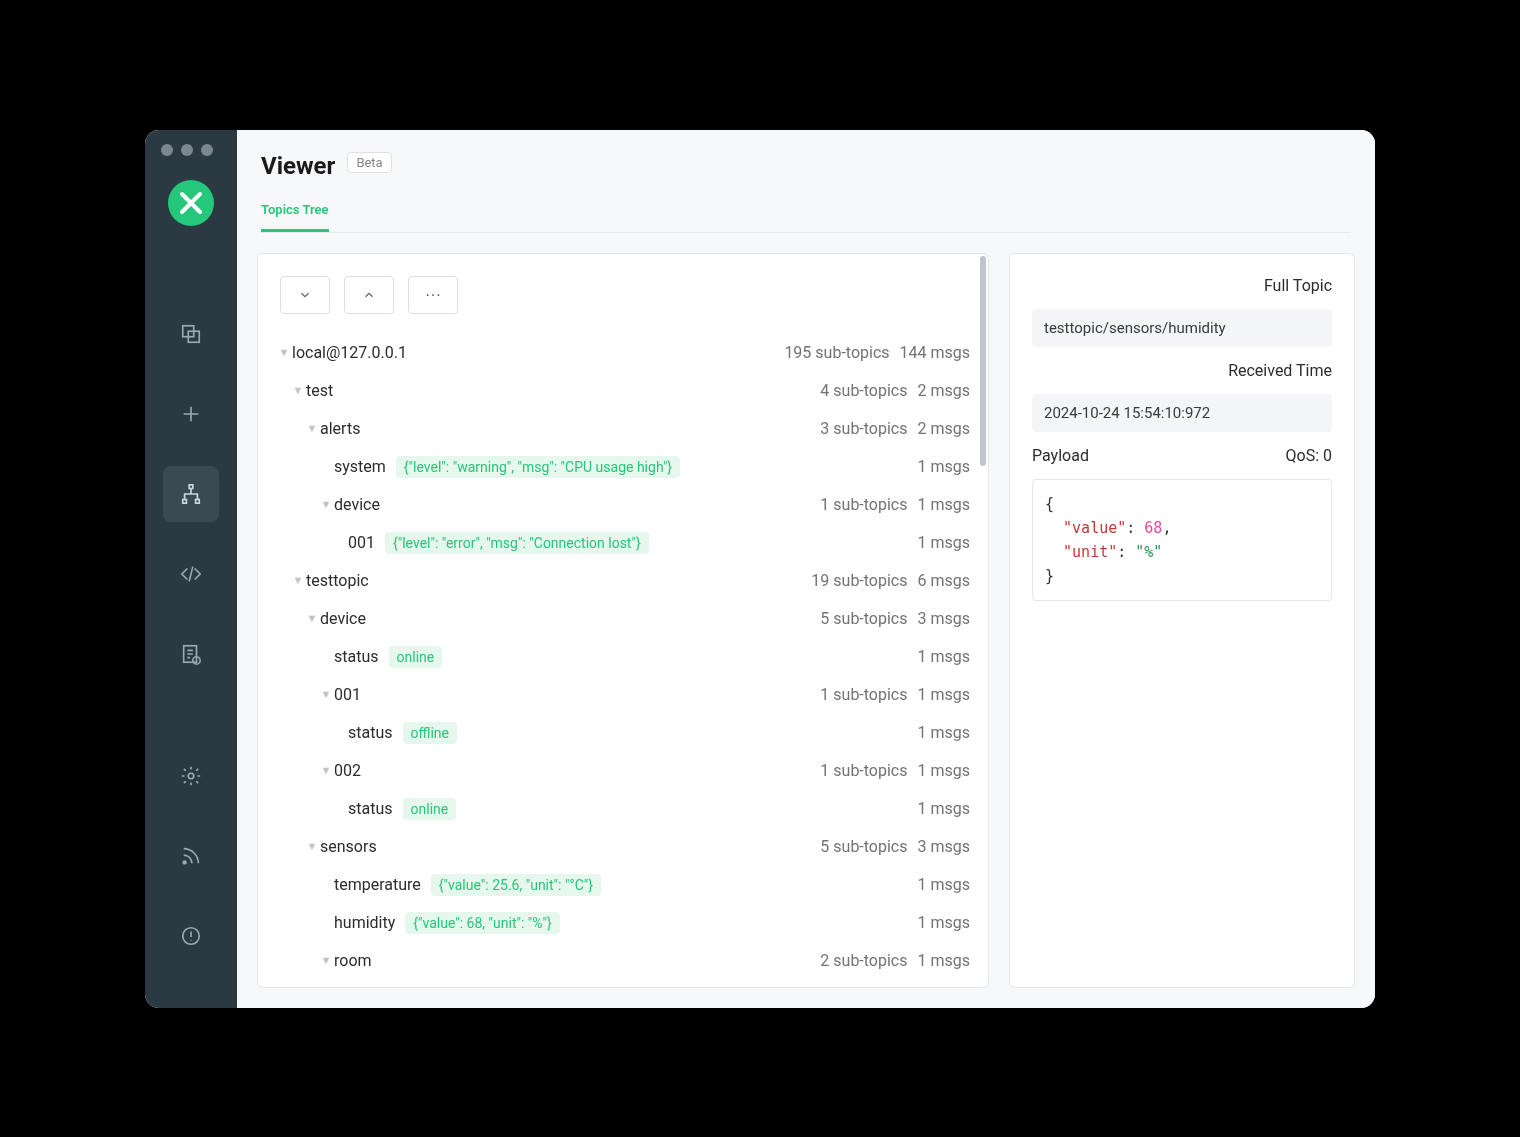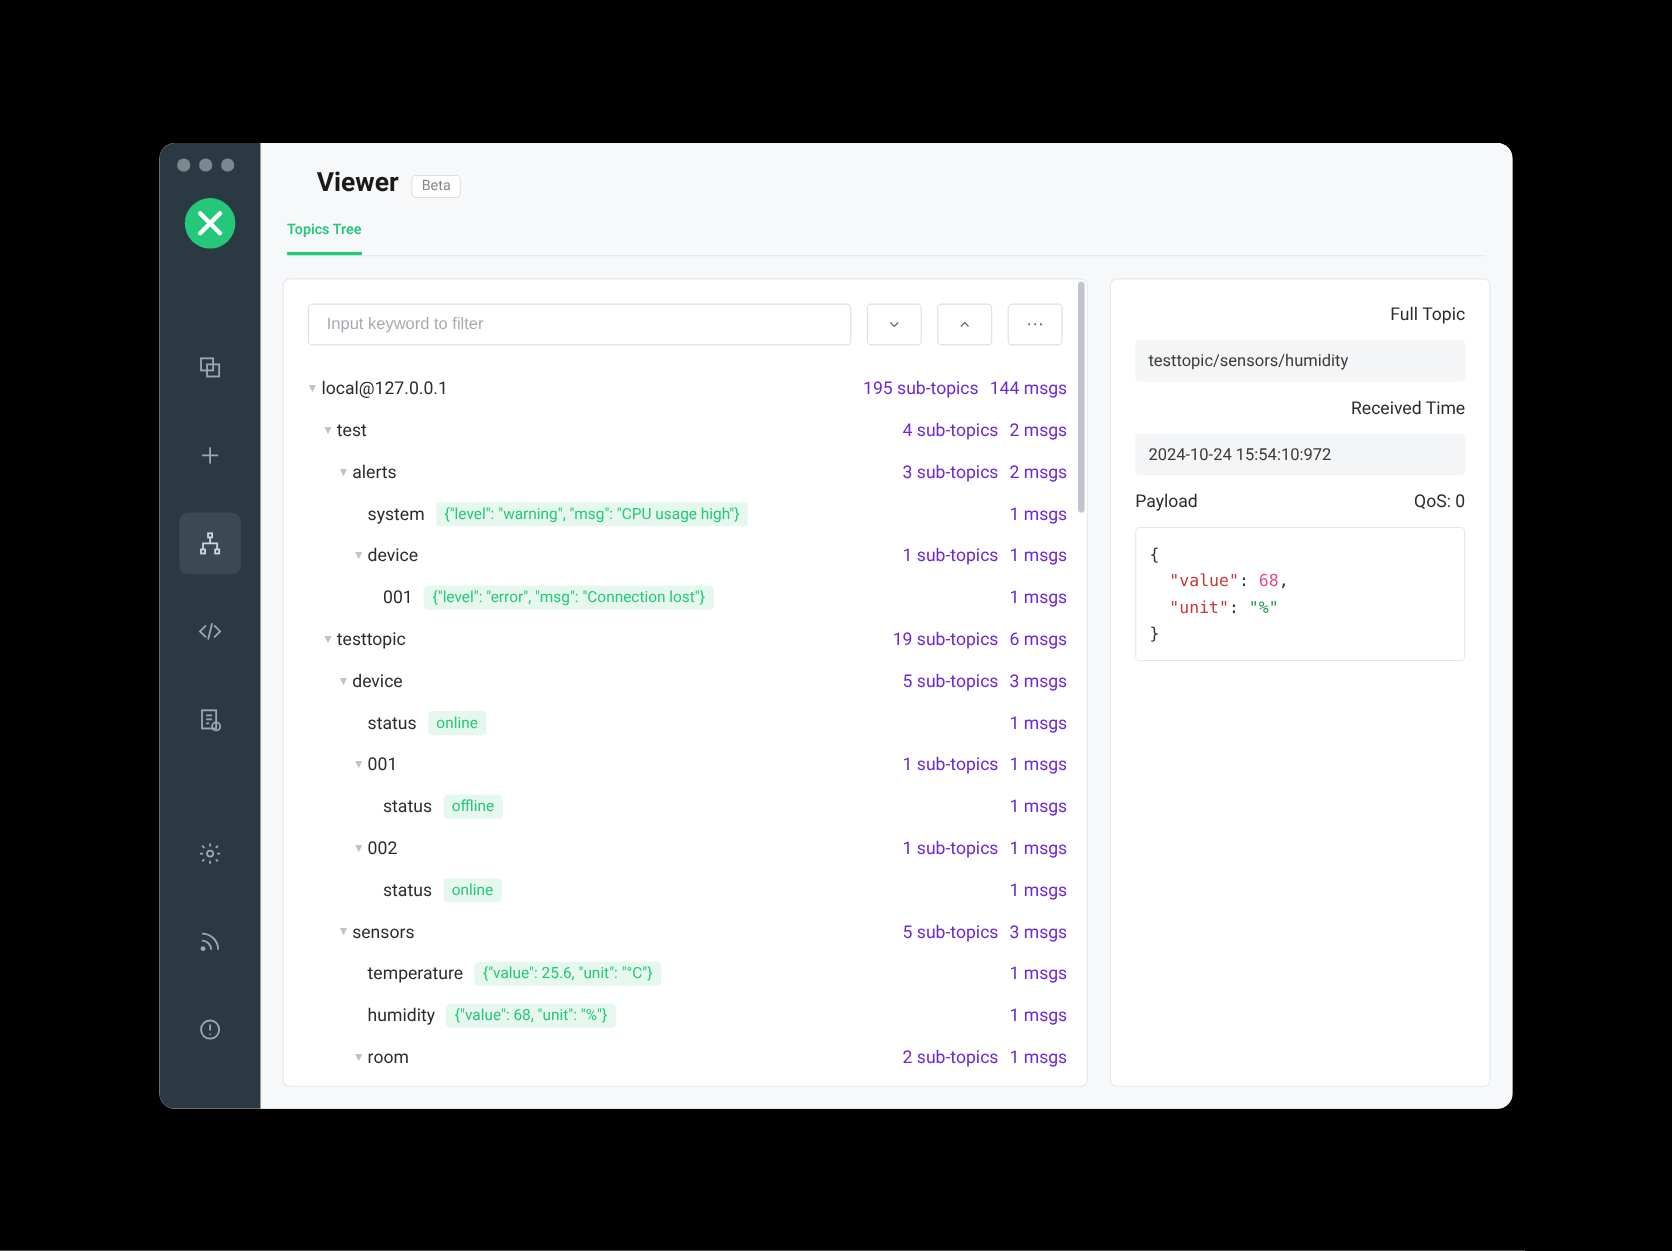--- a/index.html
+++ b/index.html
@@ -59,21 +59,21 @@
   .main {
     flex: 1;
     background: #f7f8fa;
     display: flex;
     flex-direction: column;
     overflow: hidden;
   }
   .header {
     padding: 22px 24px 0 24px;
   }
-  .title-row { display: flex; align-items: flex-end; gap: 12px; margin-left: 27px; }
+  .title-row { display: flex; align-items: flex-start; gap: 12px; }
   .title { font-size: 24px; font-weight: 700; color: #1a1a1a; }
   .badge {
     font-size: 13px; color: #888;
     background: #fff; border: 1px solid #e0e0e0;
     border-radius: 4px; padding: 2px 8px;
   }
   .tabs {
     margin-top: 22px;
     border-bottom: 1px solid #e4e7eb;
     display: flex;
@@ -153,21 +153,21 @@
     margin-left: 10px;
     background: #e6f7ee;
     color: #25c77a;
     font-size: 14px;
     padding: 3px 8px;
     border-radius: 4px;
     white-space: nowrap;
   }
   .tree-row .meta {
     margin-left: auto;
-    color: #6d28d9;
+    color: #737373;
     font-size: 16px;
     display: flex;
     gap: 10px;
     white-space: nowrap;
   }
   .scroll-ind {
     position: absolute;
     right: 2px; top: 2px;
     width: 6px; height: 210px;
     background: #c0c4cc;
@@ -284,21 +284,20 @@
       </div>
       <div class="tabs">
         <div class="tab">Topics Tree</div>
       </div>
     </div>
 
     <div class="content">
       <div class="panel tree-panel">
         <div class="scroll-ind"></div>
         <div class="tree-toolbar">
-          <input class="filter-input" placeholder="Input keyword to filter" style="">
           <button class="icon-btn">
             <svg width="14" height="14" viewBox="0 0 24 24" fill="none" stroke="currentColor" stroke-width="2">
                 <path d="M6 9l6 6 6-6"></path>
               </svg>
           </button>
           <button class="icon-btn">
             <svg width="14" height="14" viewBox="0 0 24 24" fill="none" stroke="currentColor" stroke-width="2">
                 <path d="M6 15l6-6 6 6"></path>
               </svg>
           </button>

